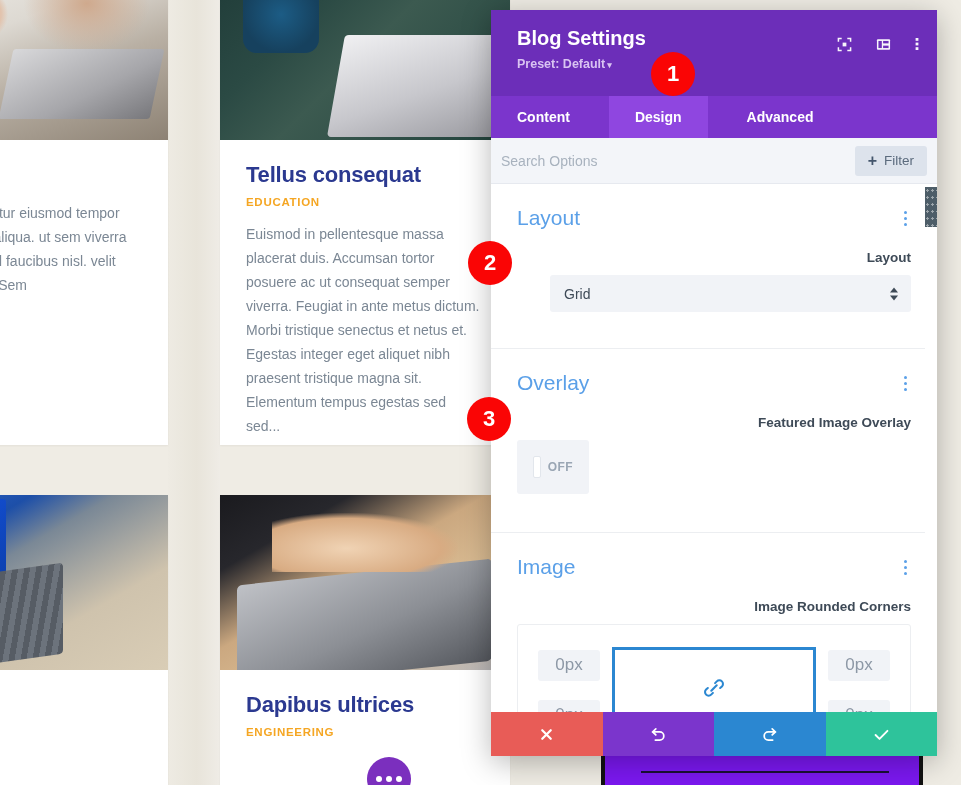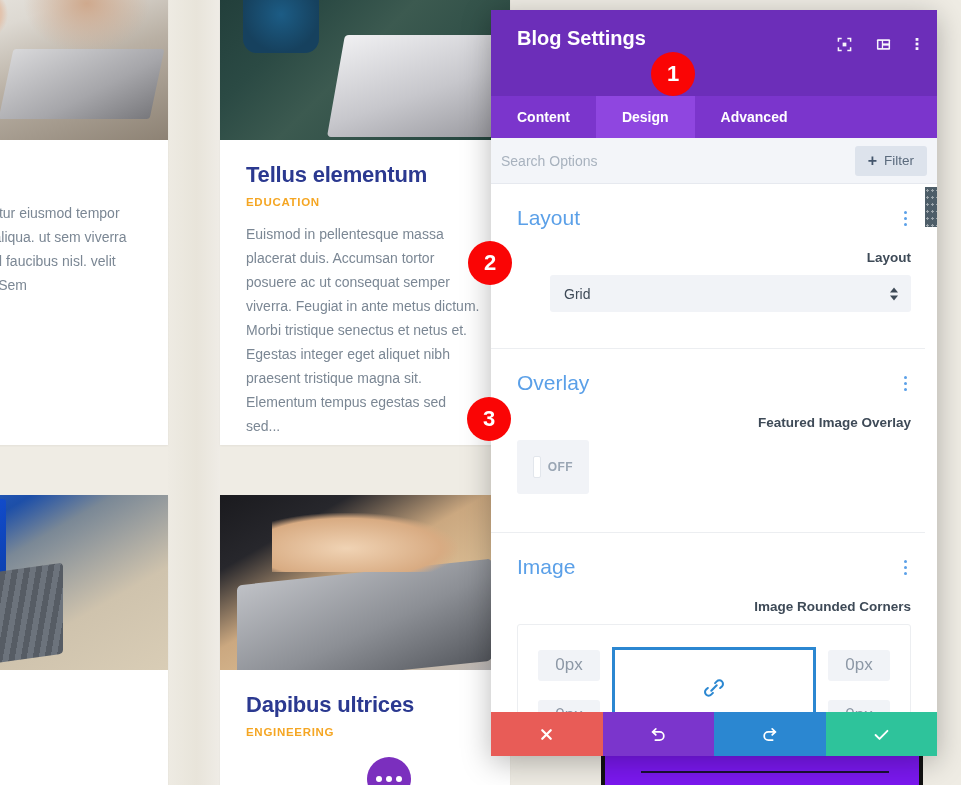--- a/index.html
+++ b/index.html
@@ -139,21 +139,21 @@
   .modal-title { color: #fff; font-size: 20px; font-weight: bold; line-height: 1.2; }
   .modal-preset {
     color: #d9c3f2; font-size: 12.5px; font-weight: bold; margin-top: 7px;
   }
   .modal-preset .caret { font-size: 9px; margin-left: 2px; }
   .header-icons {
     position: absolute; right: 18px; top: 26px; display: flex; align-items: center; gap: 24px;
   }
   .hicon { color: #fff; opacity: .95; cursor: pointer; display: block; }
 
-  .tabs { display: flex; background: #7b35cc; height: 42px; }
+  .tabs { display: flex; background: #7b35cc; height: 42px; gap: 13px; }
   .tab {
     flex: 0 0 auto; padding: 0 26px; height: 42px;
     display: flex; align-items: center; justify-content: center;
     color: #fff; font-size: 14px; font-weight: bold; cursor: pointer;
   }
   .tab.active { background: #8f46e0; }
 
   .searchbar {
     height: 46px; background: #f3f5f9; border-bottom: 1px solid #e6e9ef;
     display: flex; align-items: center; padding: 0 10px 0 10px; position: relative;
@@ -283,21 +283,21 @@
         <div class="card-text"> amet, consectetur  eiusmod tempor  dolore magna aliqua. ut sem viverra aliquet.  libero id faucibus nisl. velit egestas dui id. Sem</div>
         <div class="card-more"></div>
       </div>
     </div>
 
     <div class="post-card card-b">
       <div class="card-photo">
           <div class="ph ph2"></div>
         </div>
       <div class="card-body">
-        <div class="card-title">Tellus elementum</div>
+        <div class="card-title">Tellus consequat</div>
         <div class="card-cat">EDUCATION</div>
         <div class="card-text">Euismod in pellentesque massa placerat duis. Accumsan tortor posuere ac ut consequat semper viverra. Feugiat in ante metus dictum. Morbi tristique senectus et netus et. Egestas integer eget aliquet nibh praesent tristique magna sit. Elementum tempus egestas sed sed...</div>
         <div class="card-more">read more</div>
       </div>
     </div>
 
     <div class="post-card card-c">
       <div class="card-photo">
           <div class="ph ph3"></div>
         </div>
@@ -326,20 +326,23 @@
 
     <div class="section-bar">
       <div class="line"></div>
     </div>
   </div>
 
   <div class="modal">
 
     <div class="modal-header">
       <div class="modal-title">Blog Settings</div>
+      <div class="modal-preset">
+        <span>Preset: Default</span><span class="caret">▾</span>
+      </div>
       <div class="header-icons">
         <span class="hicon">
           <svg width="15" height="15" viewBox="0 0 16 16" fill="none" stroke="#fff" stroke-width="1.6">
             <path d="M1.5 5V1.5H5M11 1.5h3.5V5M14.5 11v3.5H11M5 14.5H1.5V11"></path>
             <rect x="6" y="6" width="4" height="4" fill="#fff" stroke="none"></rect>
           </svg>
         </span>
         <span class="hicon">
           <svg width="15" height="15" viewBox="0 0 16 16">
             <rect x="1" y="2.5" width="14" height="11" rx="1" fill="#fff"></rect>

